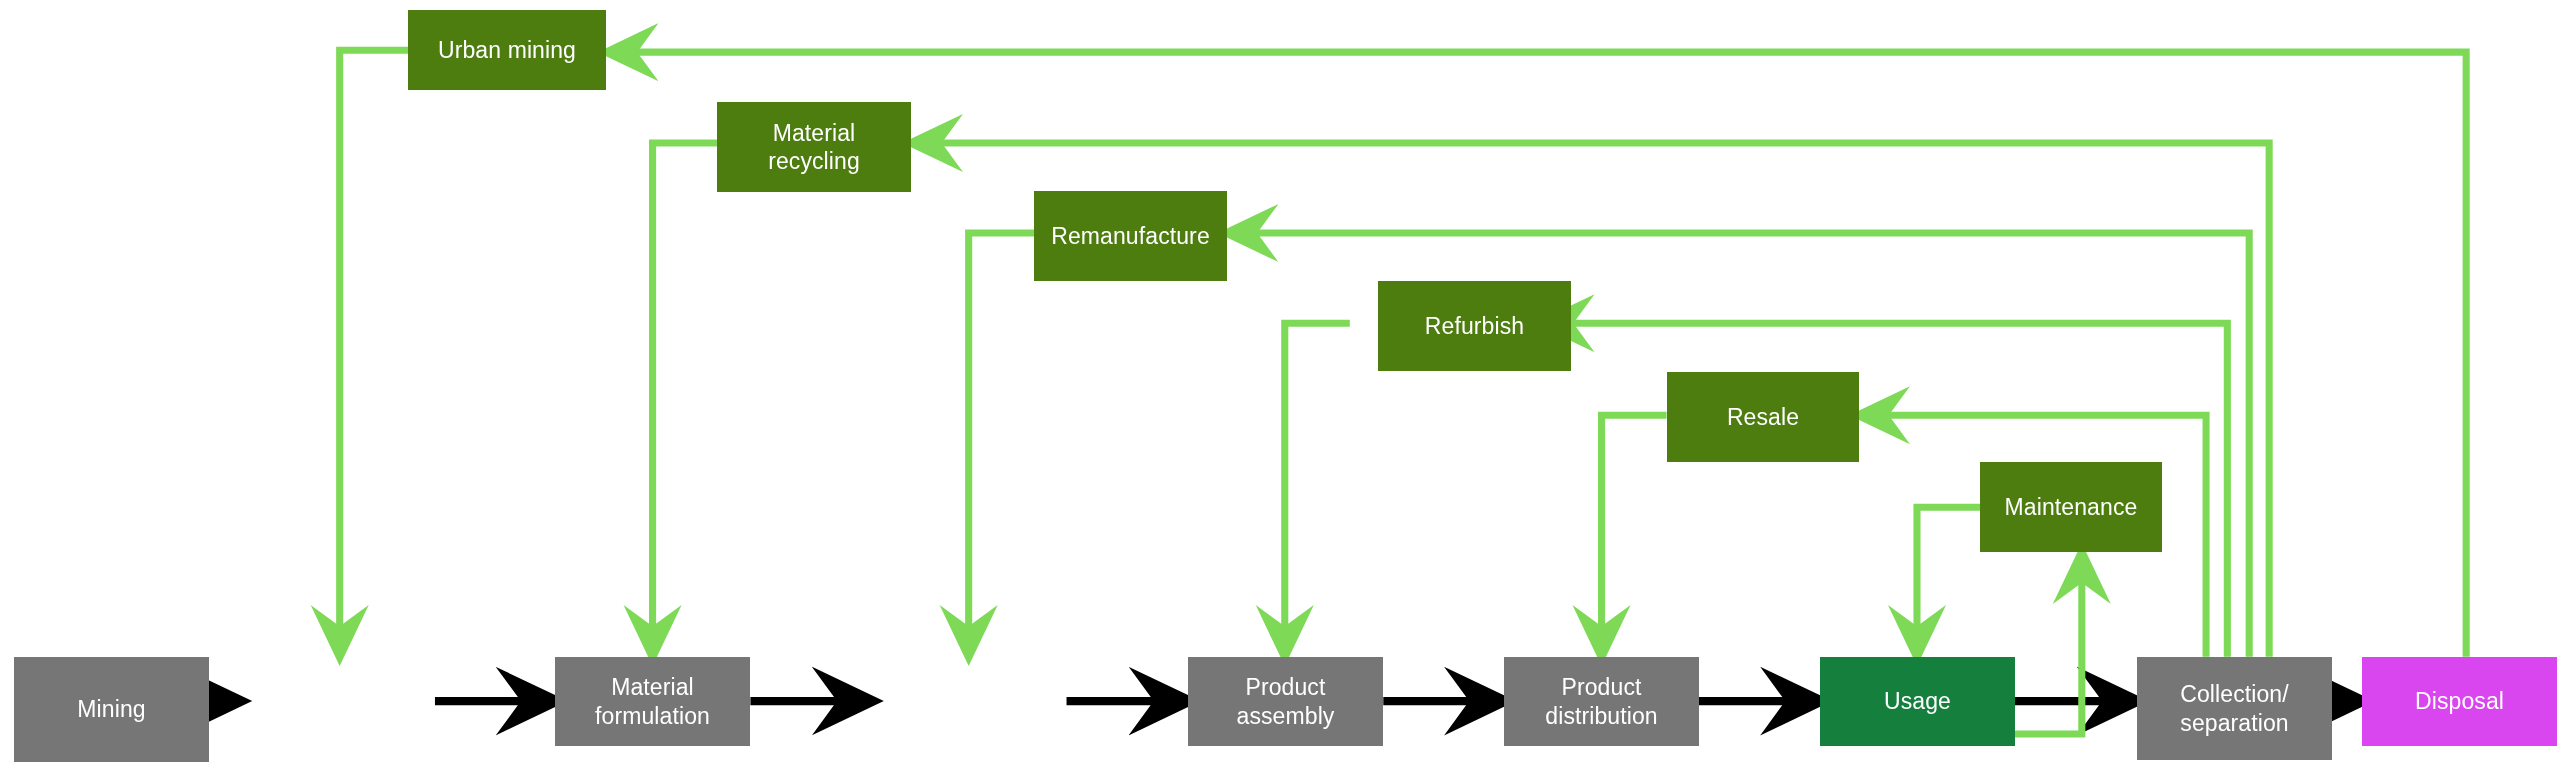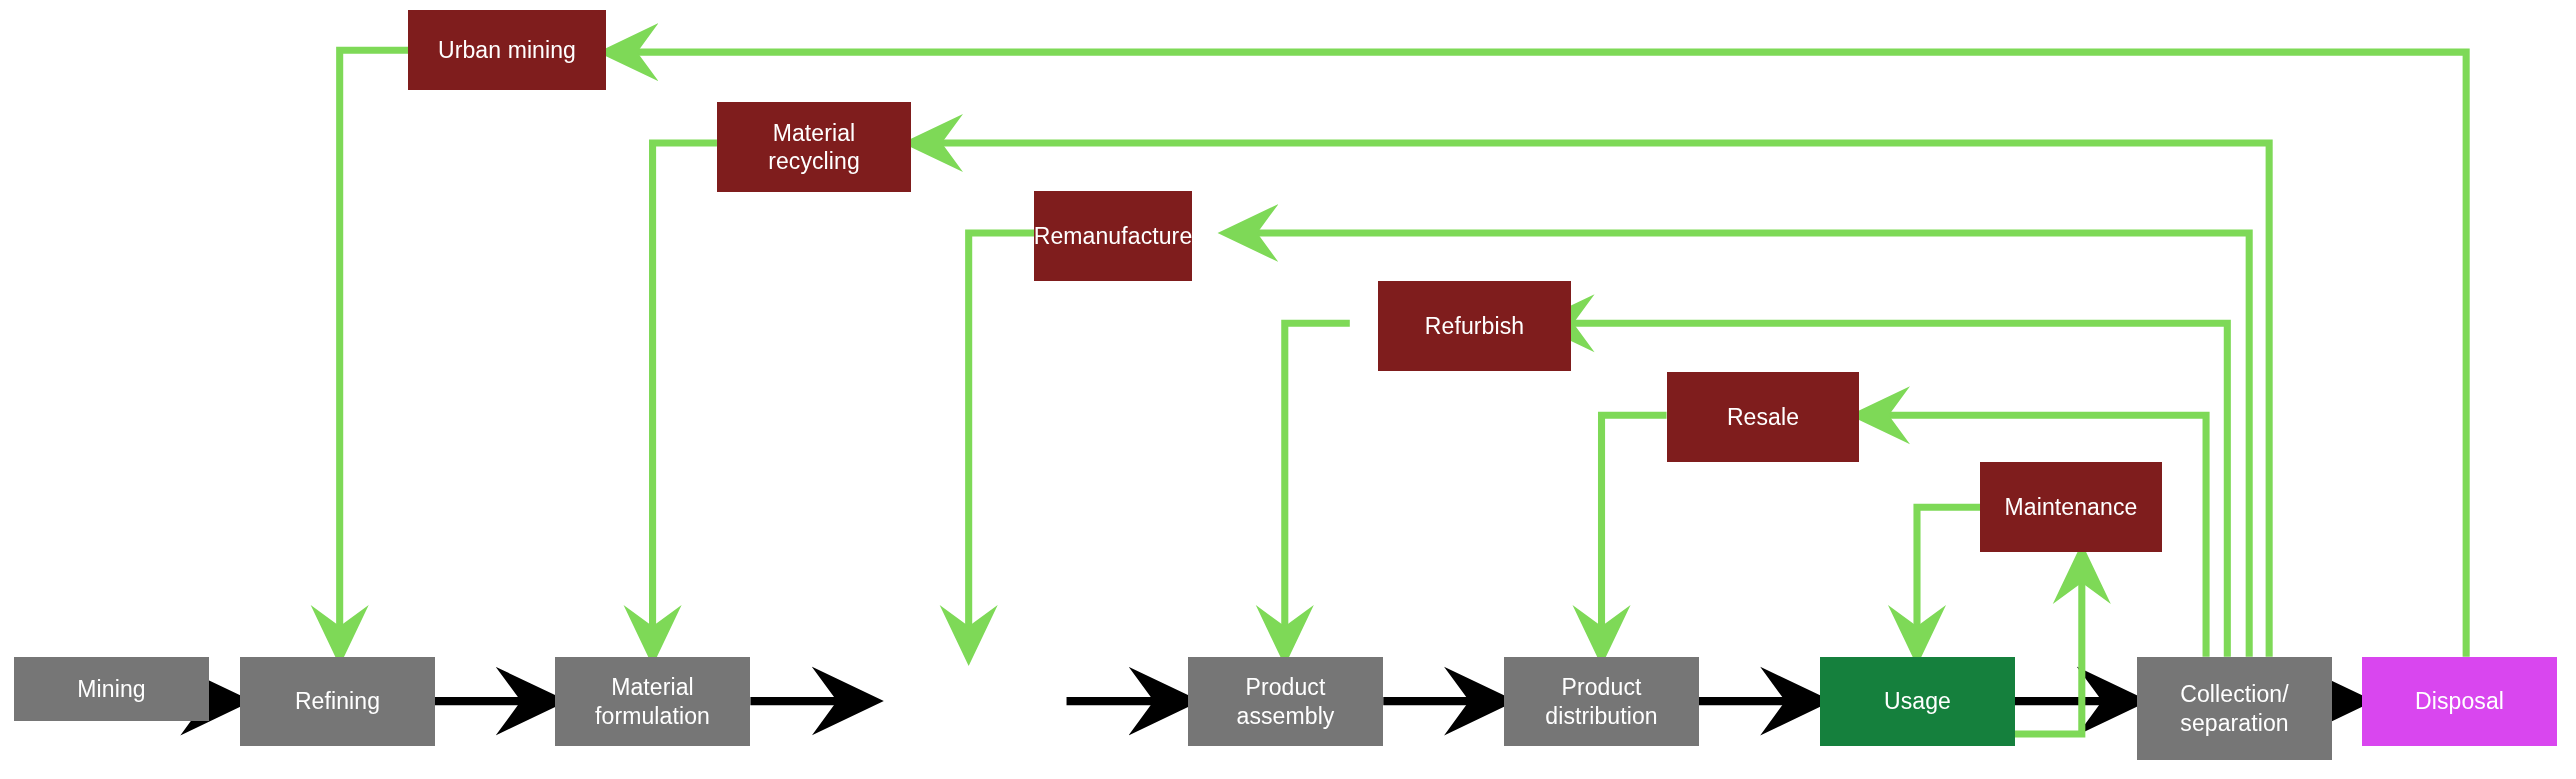--- a/index.html
+++ b/index.html
@@ -37,21 +37,21 @@
     font-size: 23px;
     line-height: 1.22;
     letter-spacing: 0.1px;
     box-sizing: border-box;
     padding: 2.6px 5.2px;
     white-space: pre-line;
   }
   .node.linear   { background: #767676; }
   .node.usage    { background: #15803d; }
   .node.disposal { background: #d946ef; }
-  .node.loop     { background: #7f1d1d; }
+  .node.loop     { background: #4d7c0f; }
 </style>
 </head>
 <body>
 
 <div id="stage">
 
   <svg id="wires" viewBox="0 0 4000 1210" aria-hidden="true">
     <defs>
       <marker id="blk" markerWidth="9" markerHeight="9" refX="6.2" refY="4.5" orient="auto" markerUnits="strokeWidth">
         <path d="M0,0.4 L8.6,4.5 L0,8.6 L3.0,4.5 Z" fill="#000000"></path>
@@ -87,23 +87,22 @@
     <g stroke="#7ED957" stroke-width="11" fill="none" marker-end="url(#grn)">
       <path d="M634,78 H527 V1008"></path>
       <path d="M1113,222 H1013 V1008"></path>
       <path d="M1606,362 H1504 V1008"></path>
       <path d="M2096,502 H1995 V1008"></path>
       <path d="M2588,645 H2487 V1008"></path>
       <path d="M3075,788 H2977 V1008"></path>
     </g>
   </svg>
 
-  <div class="node linear" style="left:14px;  top:657px; width:195px; height:64px;">Mining</div>
+  <div class="node linear" style="left:14px;  top:657px; width:195px; height:105px;">Mining</div>
 
-  <div class="node linear" style="left:240px; top:657px; width:195px; height:89px;">Refining</div>
 
   <div class="node linear" style="left:555px; top:657px; width:195px; height:89px;">Material
 formulation</div>
 
 
   <div class="node linear" style="left:1188px; top:657px; width:195px; height:89px;">Product
 assembly</div>
 
   <div class="node linear" style="left:1504px; top:657px; width:195px; height:89px;">Product
 distribution</div>
@@ -113,21 +112,21 @@
   <div class="node linear" style="left:2137px; top:657px; width:195px; height:103px;">Collection/
 separation</div>
 
   <div class="node disposal" style="left:2362px; top:657px; width:195px; height:89px;">Disposal</div>
 
   <div class="node loop" style="left:408px;  top:10.3px;  width:198px; height:80px;">Urban mining</div>
 
   <div class="node loop" style="left:717px; top:102px; width:194px; height:90px;">Material
 recycling</div>
 
-  <div class="node loop" style="left:1034px; top:191px; width:158px; height:90px;">Remanufacture</div>
+  <div class="node loop" style="left:1034px; top:191px; width:193px; height:90px;">Remanufacture</div>
 
   <div class="node loop" style="left:1350px; top:281px; width:193px; height:90px;margin-left:28px;">Refurbish</div>
 
   <div class="node loop" style="left:1667px; top:372px; width:192px; height:90px;text-align:center;">Resale</div>
 
   <div class="node loop" style="left:1980px; top:462px; width:182px; height:90px;">Maintenance</div>
 
 </div>
 
 

